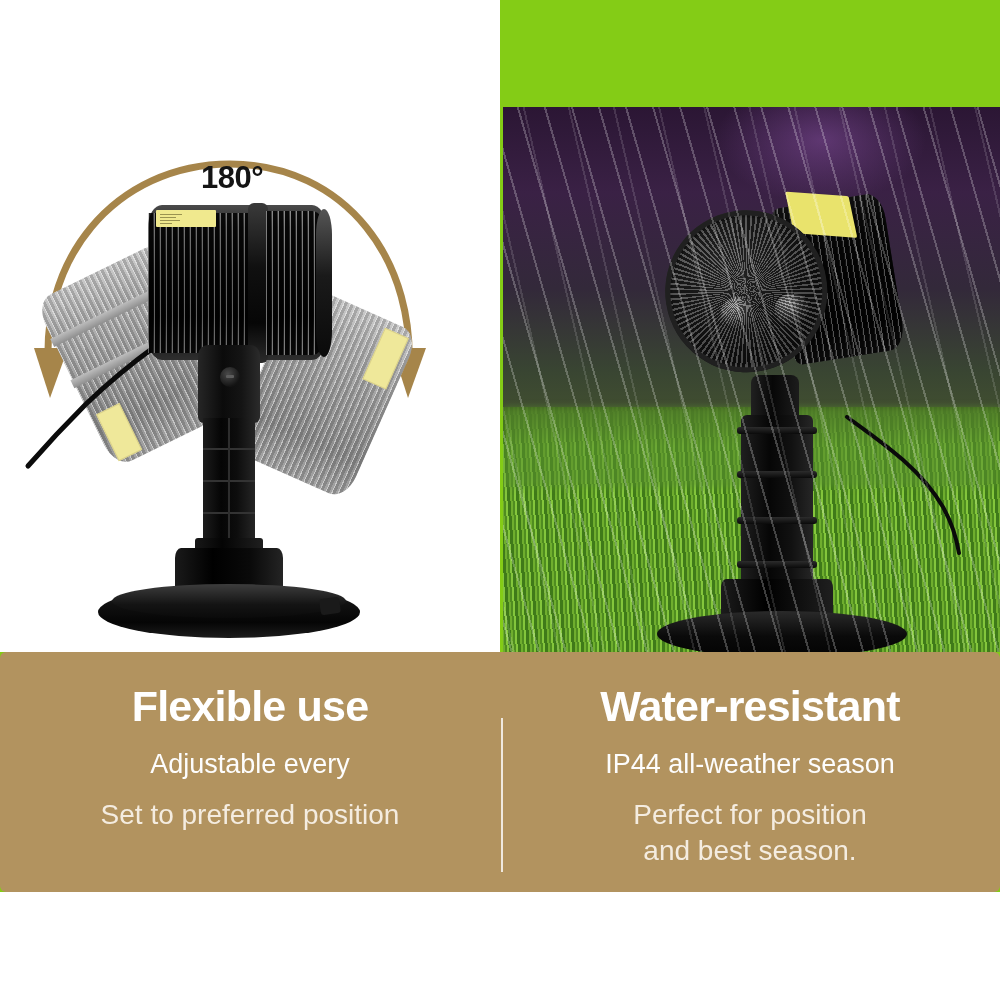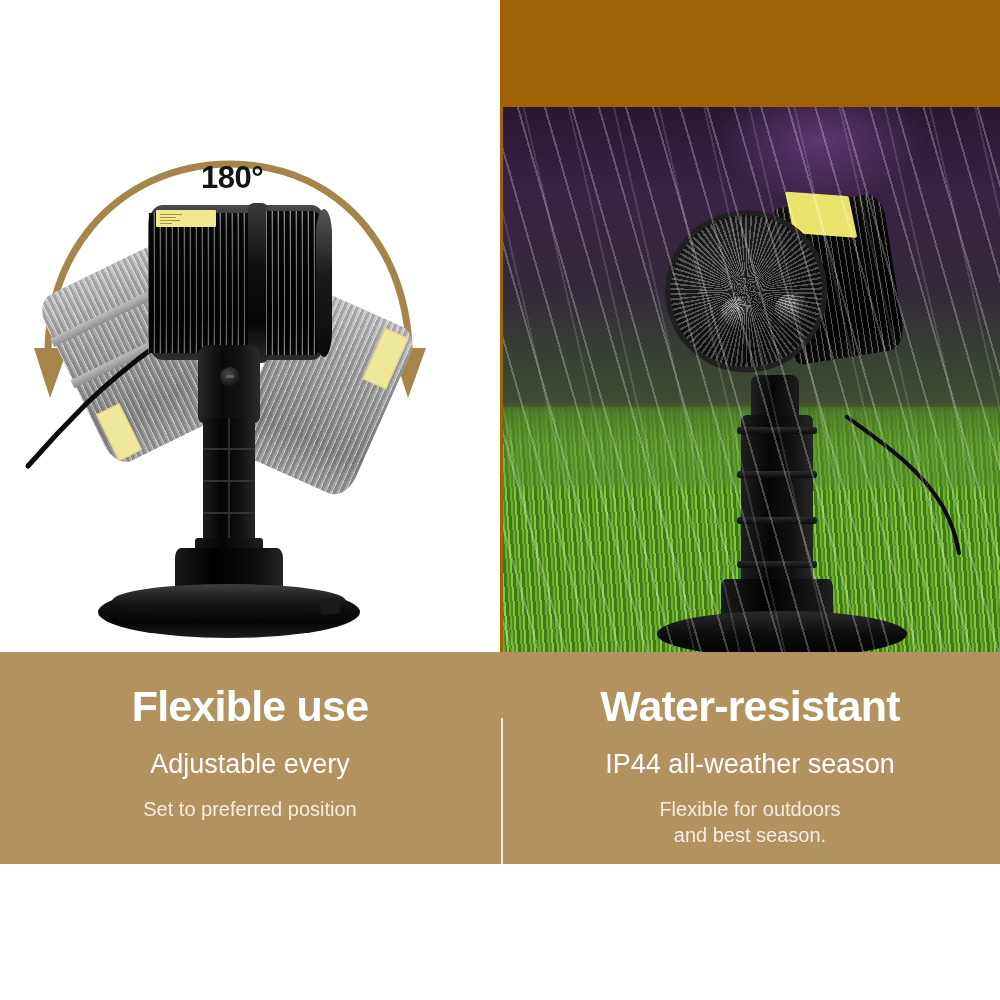--- a/index.html
+++ b/index.html
@@ -1,19 +1,19 @@
 <!DOCTYPE html>
 <html><head>
 <meta charset="utf-8">
 <style>
   * { margin:0; padding:0; box-sizing:border-box; }
   html,body { width:1000px; height:1000px; background:#ffffff;
     font-family:"Liberation Sans", sans-serif; }
 
-  #page { position:relative; width:1000px; height:864px; background:#a16207;
+  #page { position:relative; width:1000px; height:1000px; background:#84cc16;
     overflow:hidden; }
 
   
   #top-row { position:absolute; left:0; top:0; width:1000px; height:652px; }
 
   
   #illustration-panel { position:absolute; left:0; top:0; width:500px;
     height:652px; background:#ffffff; }
 
   #rotation-arc { position:absolute; left:20px; top:140px; width:420px;
@@ -189,27 +189,27 @@
     height:46px; border-radius:5px/9px;
     background:linear-gradient(90deg,#1c1c1c,#000 40%,#1f1f1f); }
   #pu-base-disc { position:absolute; left:-8px; top:424px; width:250px;
     height:46px; border-radius:50%;
     background:linear-gradient(180deg,#2a2a2a,#0a0a0a 55%,#030303); }
   #pu-cord { position:absolute; left:178px; top:228px; width:120px;
     height:140px; }
 
   
   #feature-band { position:absolute; left:0; top:652px; width:1000px;
-    height:240px; background:#b2935f; display:flex; }
+    height:240px; background:#b2935f; display:flex;border-radius:6px; }
   .feature-col { position:relative; flex:1 1 50%; display:flex;
     flex-direction:column; align-items:center; }
   .f-title { margin-top:33px; font-size:43px; font-weight:bold; color:#fff;
     letter-spacing:-0.8px; line-height:1; }
   .f-sub { margin-top:23px; font-size:27px; color:#fdfdfd; line-height:1; }
-  .f-desc { margin-top:19px; font-size:20px; color:#f4ece0;
+  .f-desc { margin-top:19px; font-size:28px; color:#f4ece0;
     line-height:1.28; text-align:center; }
   #band-divider { position:absolute; left:501px; top:66px; width:2px;
     height:154px; background:rgba(255,255,255,.80); }
 
   #bottom-white { position:absolute; left:0; top:892px; width:1000px;
     height:108px; background:#ffffff; }
 </style>
 </head>
 <body>
 
@@ -322,21 +322,21 @@
       <div class="f-sub">Adjustable every</div>
       <div class="f-desc">
         <div>Set to preferred position</div>
       </div>
     </div>
 
     <div class="feature-col">
       <div class="f-title">Water-resistant</div>
       <div class="f-sub">IP44 all-weather season</div>
       <div class="f-desc">
-        <div>Flexible for outdoors</div>
+        <div>Perfect for position</div>
         <div>and best season.</div>
       </div>
     </div>
 
     <div id="band-divider"></div>
   </div>
 
   <div id="bottom-white"></div>
 </div>
 

